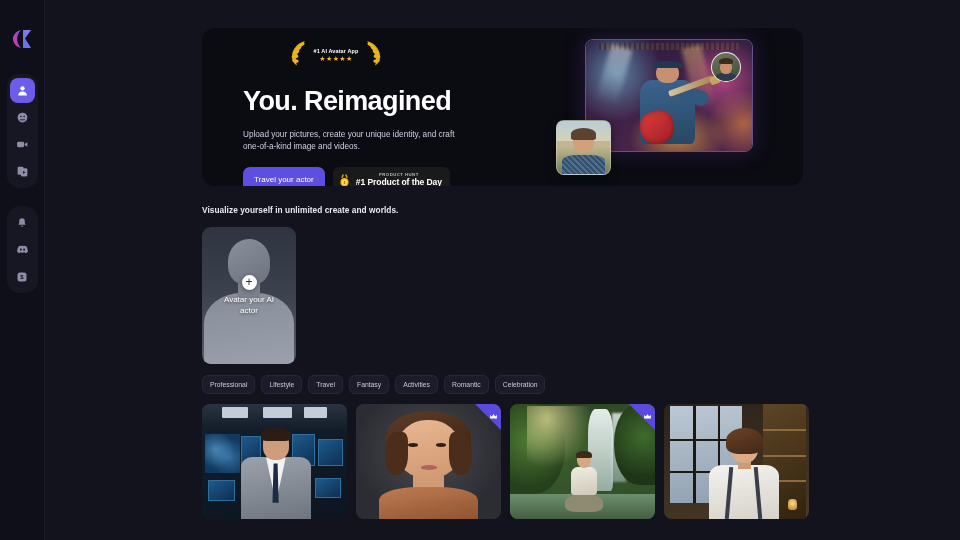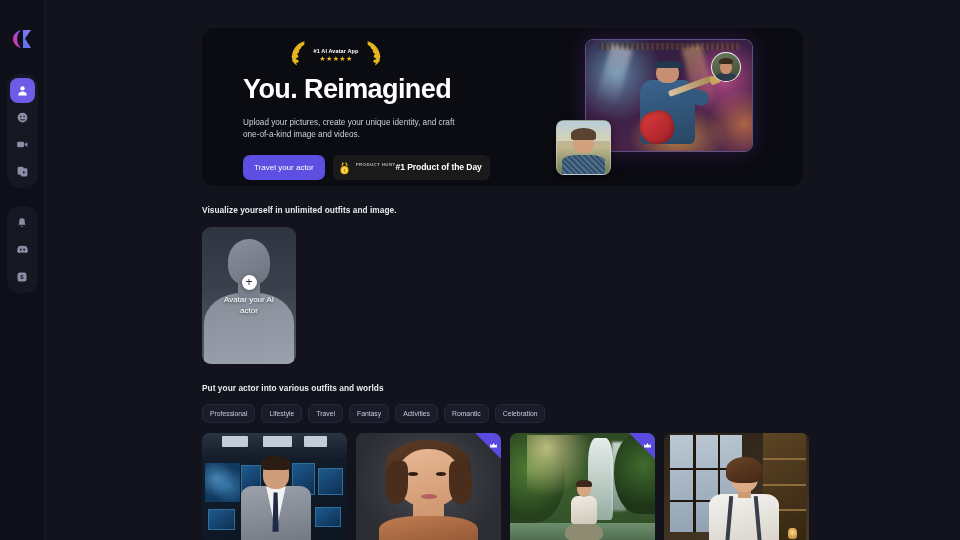--- a/index.html
+++ b/index.html
@@ -133,21 +133,21 @@
     color: #f4bd27;
     letter-spacing: 0.4px;
     line-height: 1;
   }
 
   .hero-title {
     font-size: 27px;
     font-weight: bold;
     color: #ffffff;
     letter-spacing: -0.6px;
-    margin-top: 5px;
+    margin-top: 17px;
     line-height: 1.1;
     white-space: nowrap;
   }
 
   .hero-sub {
     margin-top: 12px;
     font-size: 8.2px;
     line-height: 1.55;
     color: #cfcfe0;
     max-width: 215px;
@@ -179,21 +179,21 @@
     background: #1a1a1a;
     border-radius: 6px;
     padding: 4px 8px 4px 5px;
     cursor: pointer;
     height: 25px;
   }
   .ph-medal {
     width: 13px; height: 13px;
     flex: 0 0 13px;
   }
-  .ph-text { display: flex; flex-direction: row; justify-content: center; }
+  .ph-text { display: flex; flex-direction: column; justify-content: center; text-align: center; }
   .ph-kicker {
     font-size: 4.3px;
     font-weight: bold;
     letter-spacing: 0.45px;
     color: #b9b9b9;
     line-height: 1.2;
   }
   .ph-main {
     font-size: 8.6px;
     font-weight: bold;
@@ -737,33 +737,32 @@
           <div class="hero-photo-card">
             <div class="p-sky"></div>
             <div class="p-body"></div>
             <div class="p-head"></div>
             <div class="p-hair"></div>
           </div>
 
         </div>
       </section>
 
-      <h2 class="section-heading">Visualize yourself in unlimited outfits and image.</h2>
+      <h2 class="section-heading">Visualize yourself in unlimited create and worlds.</h2>
 
       <div class="actor-card">
         <div class="mannequin-body"></div>
         <div class="mannequin-neck"></div>
         <div class="mannequin-head"></div>
         <div class="actor-overlay">
           <span class="plus-circle">+</span>
           <span class="actor-label">Avatar your AI actor</span>
         </div>
       </div>
 
-      <h2 class="section-heading">Put your actor into various outfits and worlds</h2>
 
       <div class="pills">
         <button class="pill">Professional</button>
         <button class="pill">Lifestyle</button>
         <button class="pill">Travel</button>
         <button class="pill">Fantasy</button>
         <button class="pill">Activities</button>
         <button class="pill">Romantic</button>
         <button class="pill">Celebration</button>
       </div>

